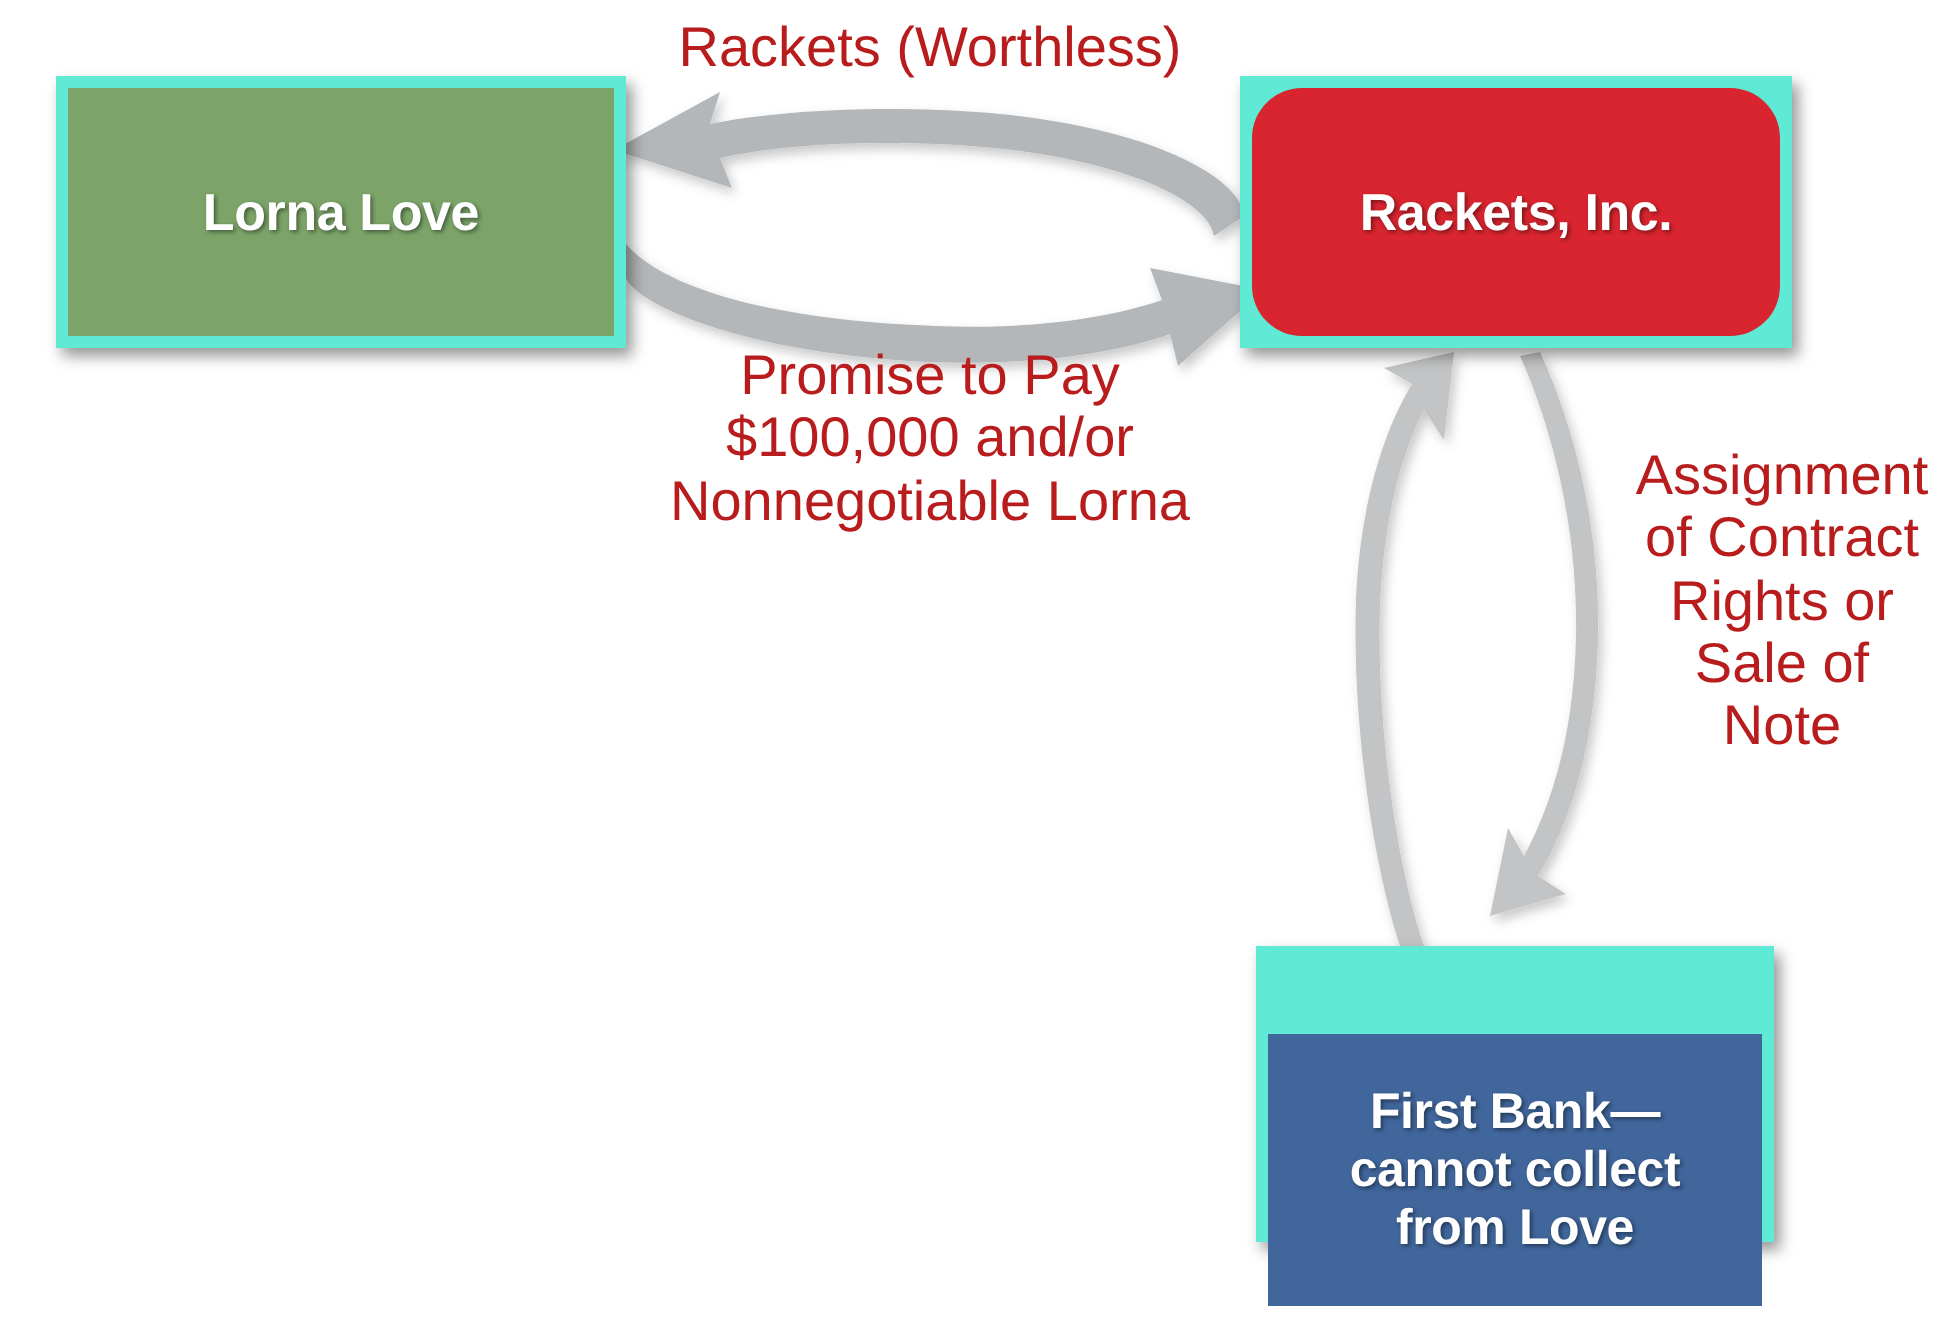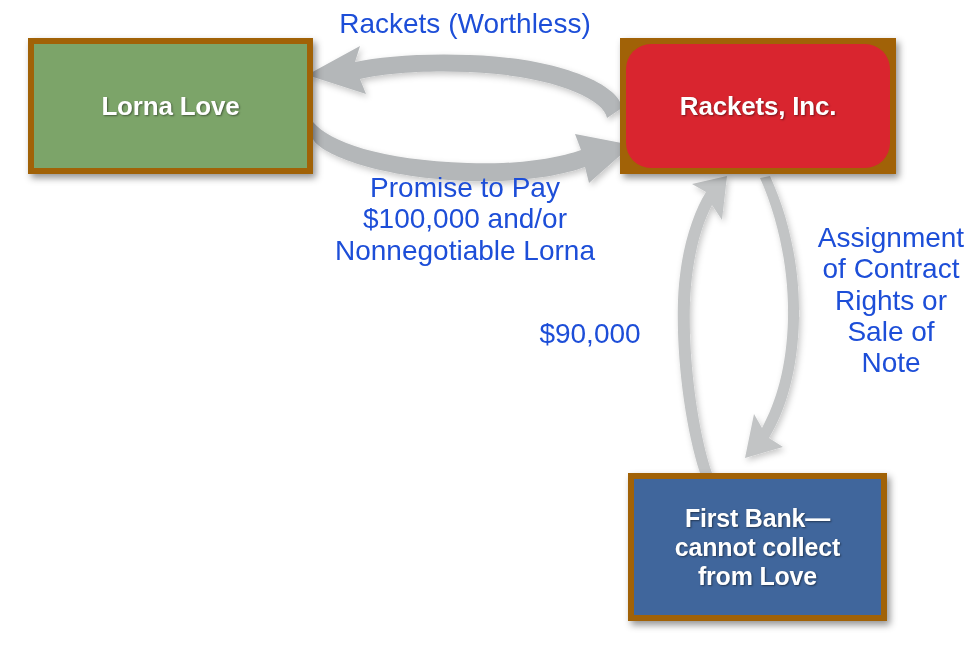--- a/index.html
+++ b/index.html
@@ -15,21 +15,21 @@
     width: 976px;
     height: 665px;
     background: #ffffff;
     overflow: hidden;
   }
 
   
   .node-box {
     position: absolute;
     box-sizing: border-box;
-    background: #a16207;
+    background: #5eead4;
     padding: 6px;
     box-shadow: 3px 4px 7px rgba(0,0,0,0.42);
   }
   .node-fill {
     width: 100%;
     height: 100%;
     box-sizing: border-box;
     display: flex;
     align-items: center;
     justify-content: center;
@@ -61,37 +61,37 @@
   }
   #box-rackets-inc .node-fill { background: #D9252F; border-radius: 25px; }
   #box-rackets-inc .node-label { font-size: 26px; }
 
   #box-first-bank {
     left: 628px;
     top: 473px;
     width: 259px;
     height: 148px;
   }
-  #box-first-bank .node-fill { background: #40669C; }
+  #box-first-bank .node-fill { background: #40669C; margin-top: 38px; }
   #box-first-bank .node-label { font-size: 25px; }
 
   
   #arrow-layer {
     position: absolute;
     left: 0;
     top: 0;
     width: 976px;
     height: 665px;
     pointer-events: none;
   }
 
   
   .edge-label {
     position: absolute;
-    color: #1d4ed8;
+    color: #b91c1c;
     font-size: 28px;
     line-height: 1.12;
     text-align: center;
     white-space: pre-line;
   }
   #label-rackets-worthless {
     left: 300px;
     top: 8px;
     width: 330px;
   }
@@ -168,21 +168,20 @@
 from Love</span>
     </div>
   </div>
 
   <div class="edge-label" id="label-rackets-worthless">Rackets (Worthless)</div>
 
   <div class="edge-label" id="label-promise-to-pay">Promise to Pay
 $100,000 and/or
 Nonnegotiable Lorna</div>
 
-  <div class="edge-label" id="label-ninety-thousand">$90,000</div>
 
   <div class="edge-label" id="label-assignment">Assignment
 of Contract
 Rights or
 Sale of
 Note</div>
 
 </div>
 
 </body></html>

